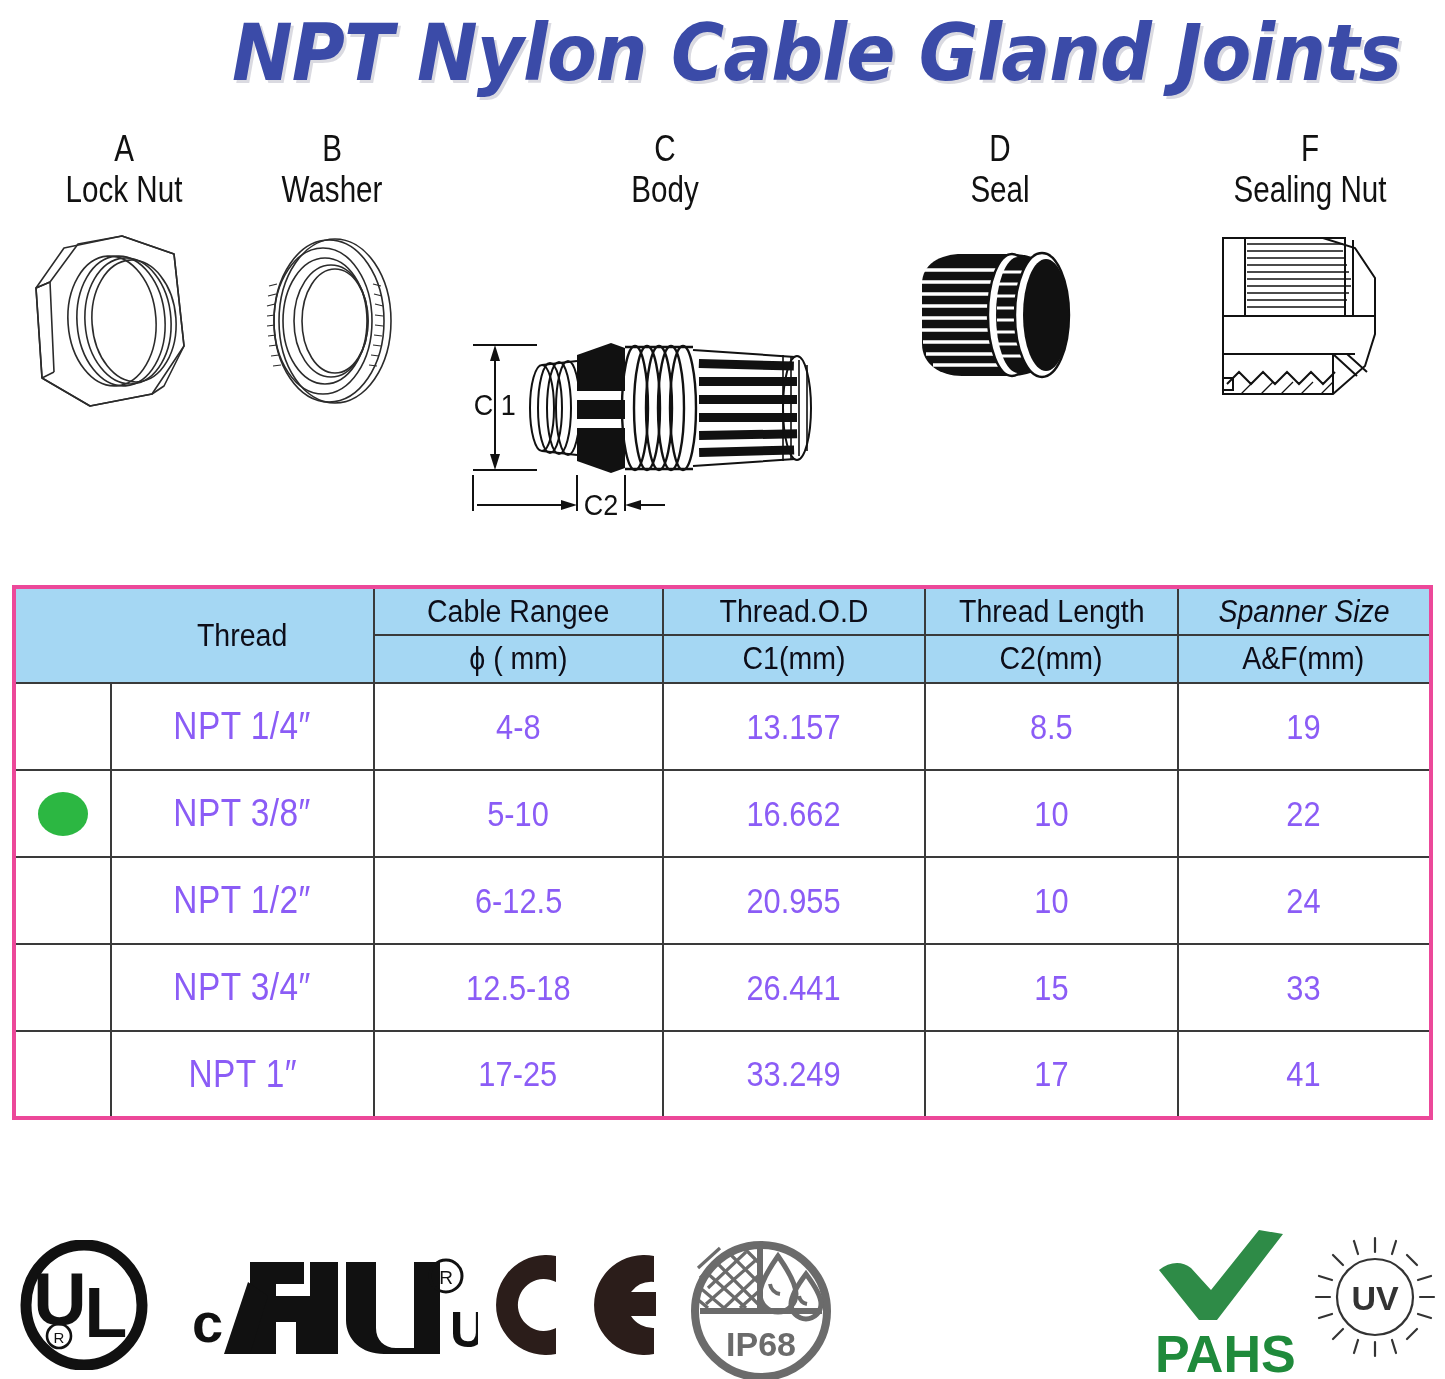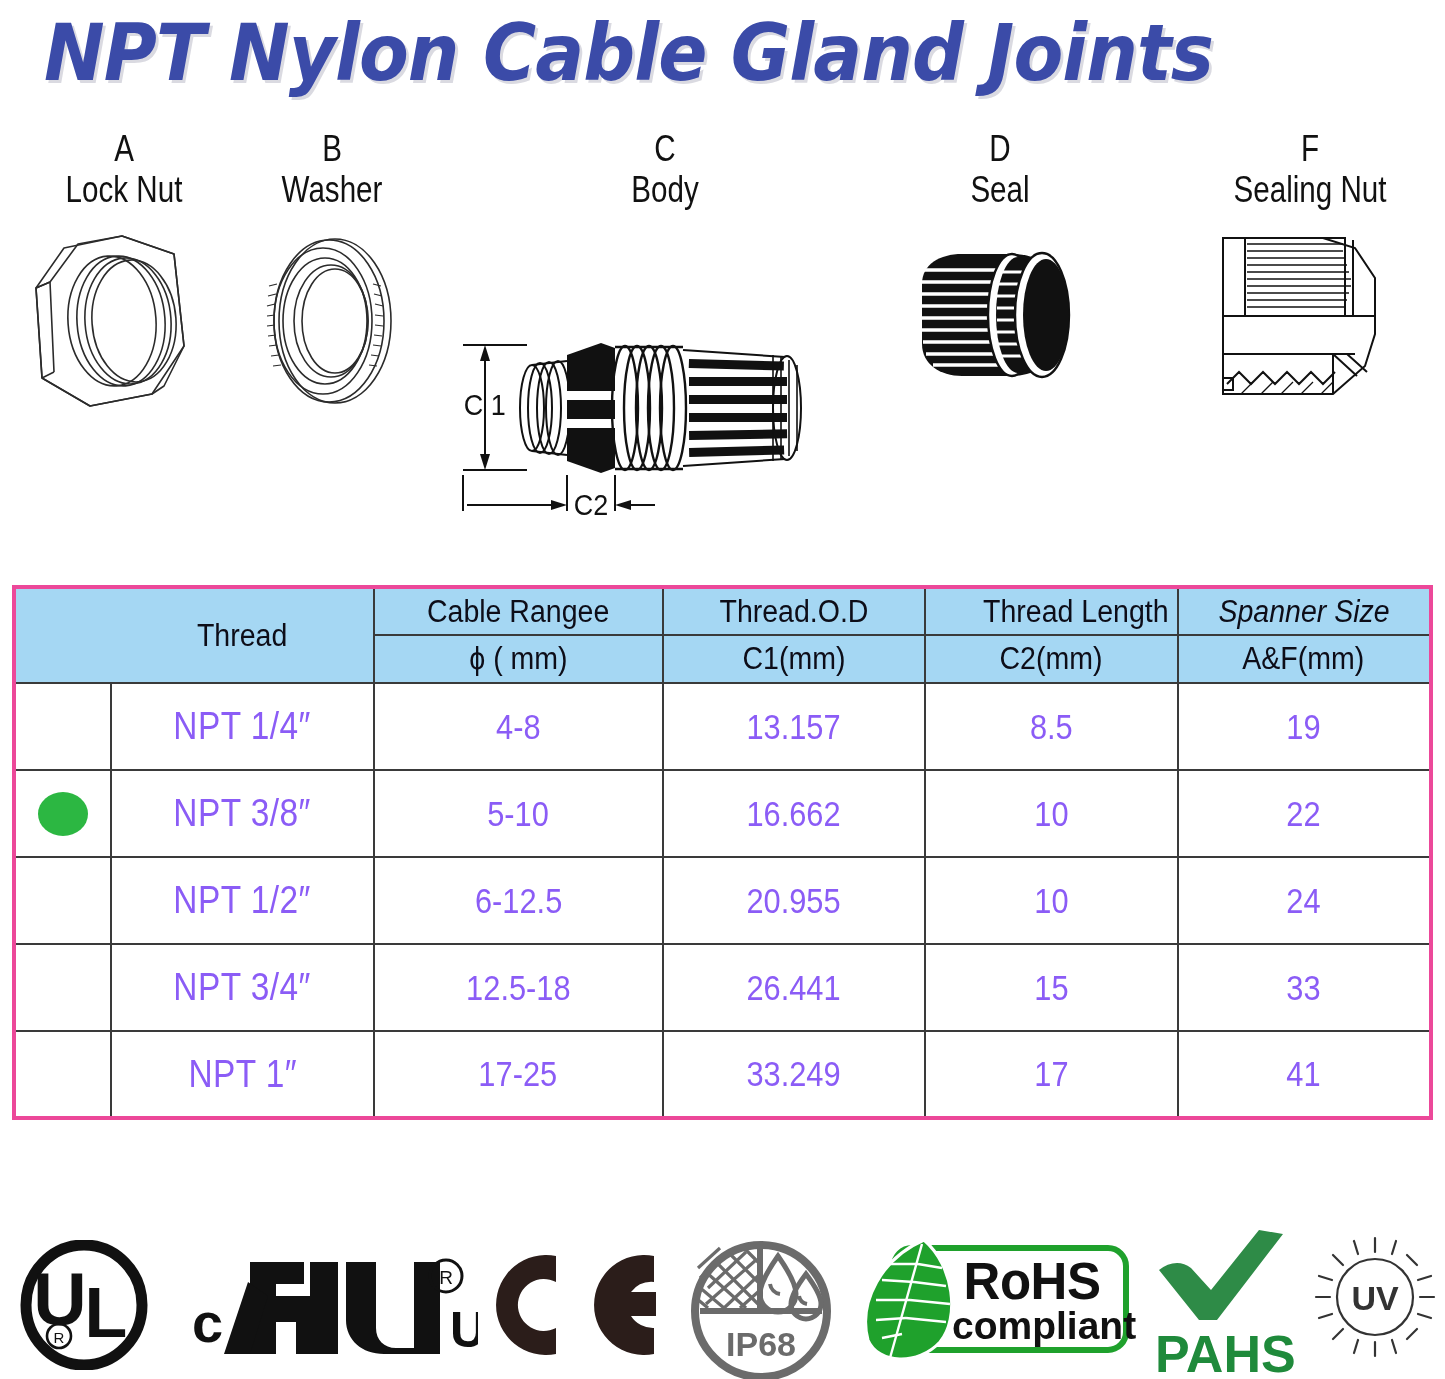--- a/index.html
+++ b/index.html
@@ -14,21 +14,21 @@
   }
 
   
   .title-wrap {
     position: absolute;
     top: 0; left: 0;
     width: 1445px;
     height: 105px;
     display: flex;
     align-items: center;
-    justify-content: flex-start;
+    justify-content: flex-end;
   }
   .title {
     font-family: "DejaVu Sans", sans-serif;
     font-weight: bold;
     font-style: italic;
     font-size: 78px;
     letter-spacing: -1px;
     color: #3b4ba8;
     transform: scaleX(0.93);
     white-space: nowrap;
@@ -87,21 +87,21 @@
     font-size: 31px;
     font-family: "Liberation Sans", sans-serif;
     height: 48px;
     transform: none;
   }
   .spec-table thead th .hdr { display: inline-block; transform: scaleX(0.92); }
   th.col-marker { width: 95px; border-right-color: #a5d7f3; }
   th.col-thread { width: 257px; }
   th.col-range  { width: 283px; }
   th.col-od     { width: 257px; }
-  th.col-len    { width: 247px; text-align: right; }
+  th.col-len    { width: 247px; }
   th.col-span   { width: 248px; font-style: italic; }
 
   .spec-table tbody td {
     height: 87px;
     font-size: 35px;
     color: #8b5cf6;
     font-family: "Liberation Sans", sans-serif;
   }
   .spec-table tbody td .cell { display: inline-block; transform: scaleX(0.88); white-space: nowrap; }
   .spec-table tbody td.thread-cell .cell { font-size: 38px; letter-spacing: 0.5px; }
@@ -205,21 +205,21 @@
         </g>
       </svg>
     </div>
   </div>
 
   <div class="part" style="left:520px; top:0; width:290px;">
     <div class="part-letter">C</div>
     <div class="part-name">Body</div>
   </div>
 
-  <div style="position:absolute; left:455px; top:185px;">
+  <div style="position:absolute; left:465px; top:185px;">
     <svg width="390" height="215" viewBox="0 0 390 215">
 
       <g stroke="#111" stroke-width="2" fill="none">
         <line x1="8" y1="30" x2="72" y2="30"></line>
         <line x1="8" y1="155" x2="72" y2="155"></line>
         <line x1="30" y1="34" x2="30" y2="151"></line>
       </g>
       <polygon points="30,30 25,46 35,46" fill="#111"></polygon>
       <polygon points="30,155 25,139 35,139" fill="#111"></polygon>
       <text x="30" y="100" text-anchor="middle" font-family="Liberation Sans, sans-serif" font-size="30" fill="#111" transform="scale(0.9,1) translate(3,0)">C 1</text>
@@ -472,36 +472,20 @@
       </g>
 
       <path d="M92,18 C78,38 74,48 74,56 A18,18 0 0 0 110,56 C110,48 106,38 92,18 Z" fill="none" stroke="#6b6b6b" stroke-width="5"></path>
       <path d="M84,46 A12,12 0 0 0 94,56" fill="none" stroke="#6b6b6b" stroke-width="4"></path>
       <path d="M120,36 C108,52 105,60 105,66 A15,15 0 0 0 135,66 C135,60 132,52 120,36 Z" fill="none" stroke="#6b6b6b" stroke-width="5"></path>
       <path d="M113,58 A10,10 0 0 0 121,66" fill="none" stroke="#6b6b6b" stroke-width="4"></path>
       <text class="ip68-label" x="75" y="118" text-anchor="middle">IP68</text>
     </svg>
   </div>
 
-  <div class="cert" style="left:856px; top:12px; width:285px; height:130px;">
-    <svg width="285" height="130" viewBox="0 0 285 130" style="position:absolute;left:0;top:0;">
-      <rect x="38" y="14" width="232" height="102" rx="18" ry="18" fill="none" stroke="#1fa12c" stroke-width="6"></rect>
-
-      <path d="M68,6 C26,24 2,68 12,106 C22,130 62,132 84,108 C104,84 98,32 68,6 Z" fill="#1fa12c" stroke="#fff" stroke-width="3"></path>
-      <g stroke="#fff" stroke-width="2.4" fill="none">
-        <path d="M66,10 L34,124"></path>
-        <path d="M62,30 L34,30 M58,48 L26,46 M54,66 L20,66 M50,84 L20,86 M46,100 L26,104"></path>
-        <path d="M62,30 L86,34 M58,48 L90,52 M54,66 L94,70 M50,84 L90,88"></path>
-      </g>
-    </svg>
-    <div style="position:absolute; left:96px; top:24px; width:160px; text-align:center;">
-      <div class="rohs-main">RoHS</div>
-      <div class="rohs-sub">compliant</div>
-    </div>
-  </div>
 
   <div class="cert" style="left:1155px; top:6px; width:140px;">
     <svg width="140" height="96" viewBox="0 0 140 96" style="display:block;margin:0 auto;">
       <path d="M4,42 C14,34 26,32 36,40 L56,62 L104,2 L128,6 L62,92 L44,92 Z" fill="#2e8b47"></path>
     </svg>
     <div class="pahs-text">PAHS</div>
   </div>
 
   <div class="cert" style="left:1310px; top:10px;font-weight:bold;">
     <svg width="130" height="130" viewBox="0 0 130 130">

